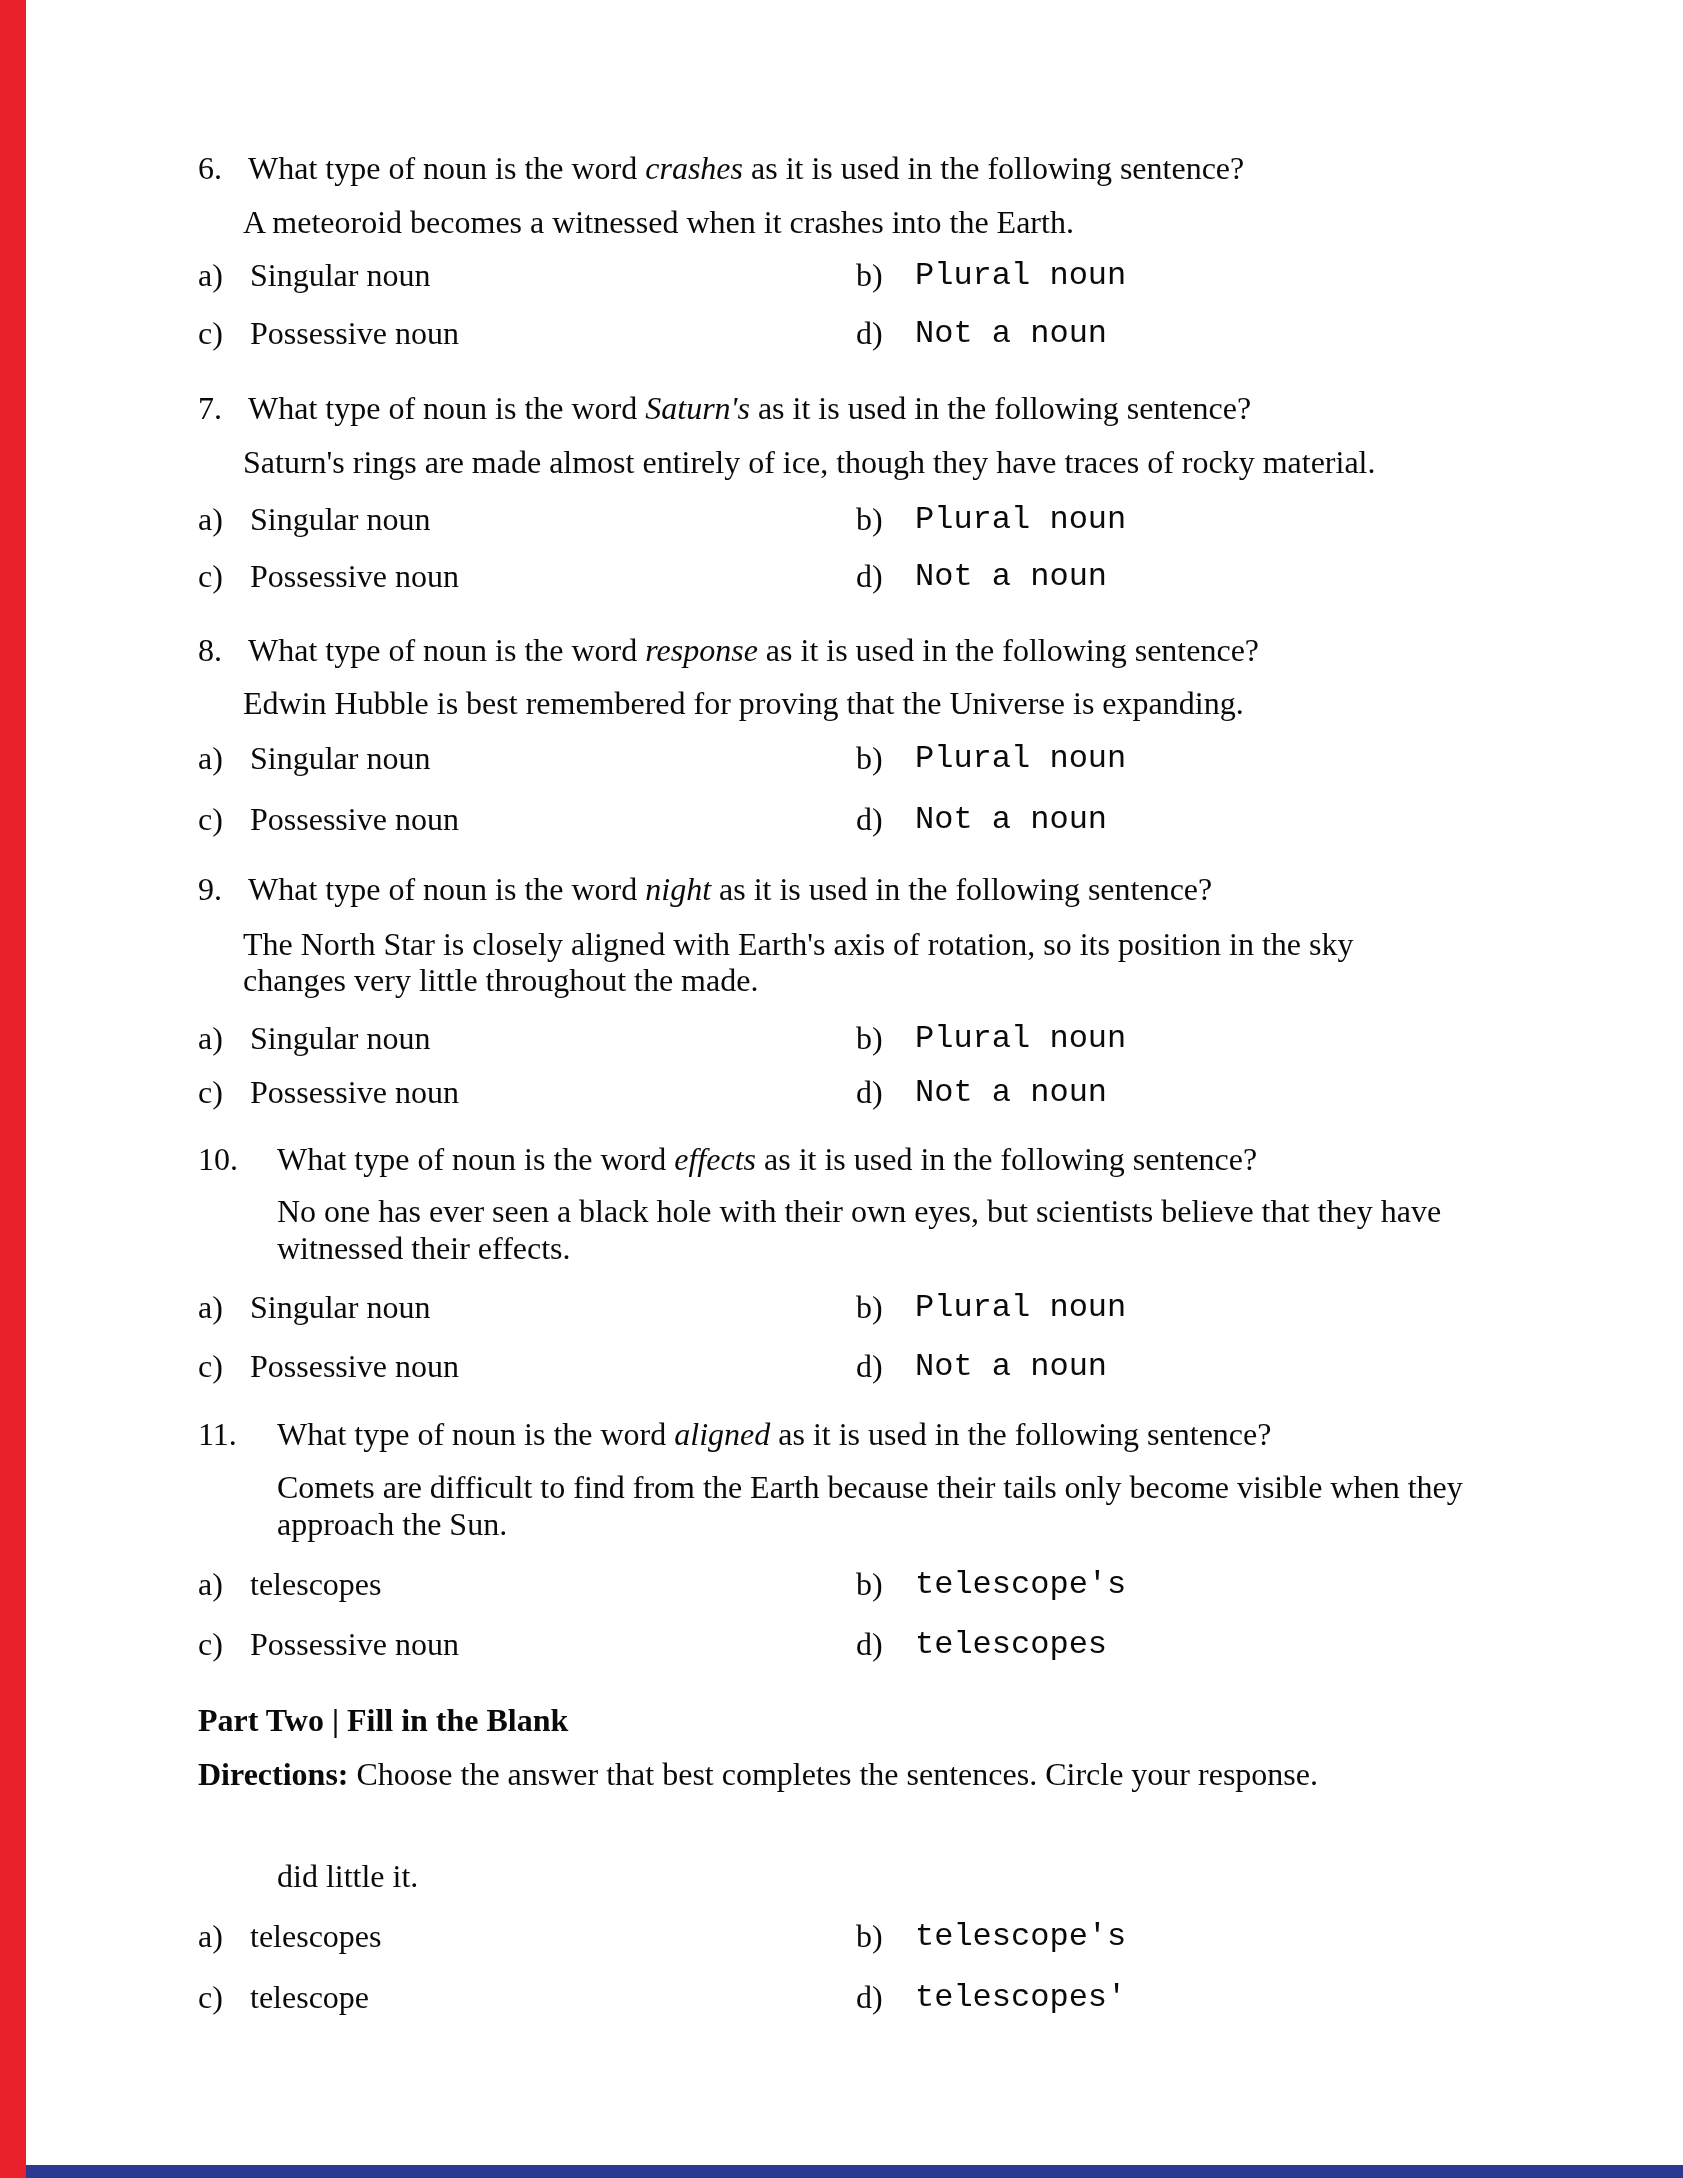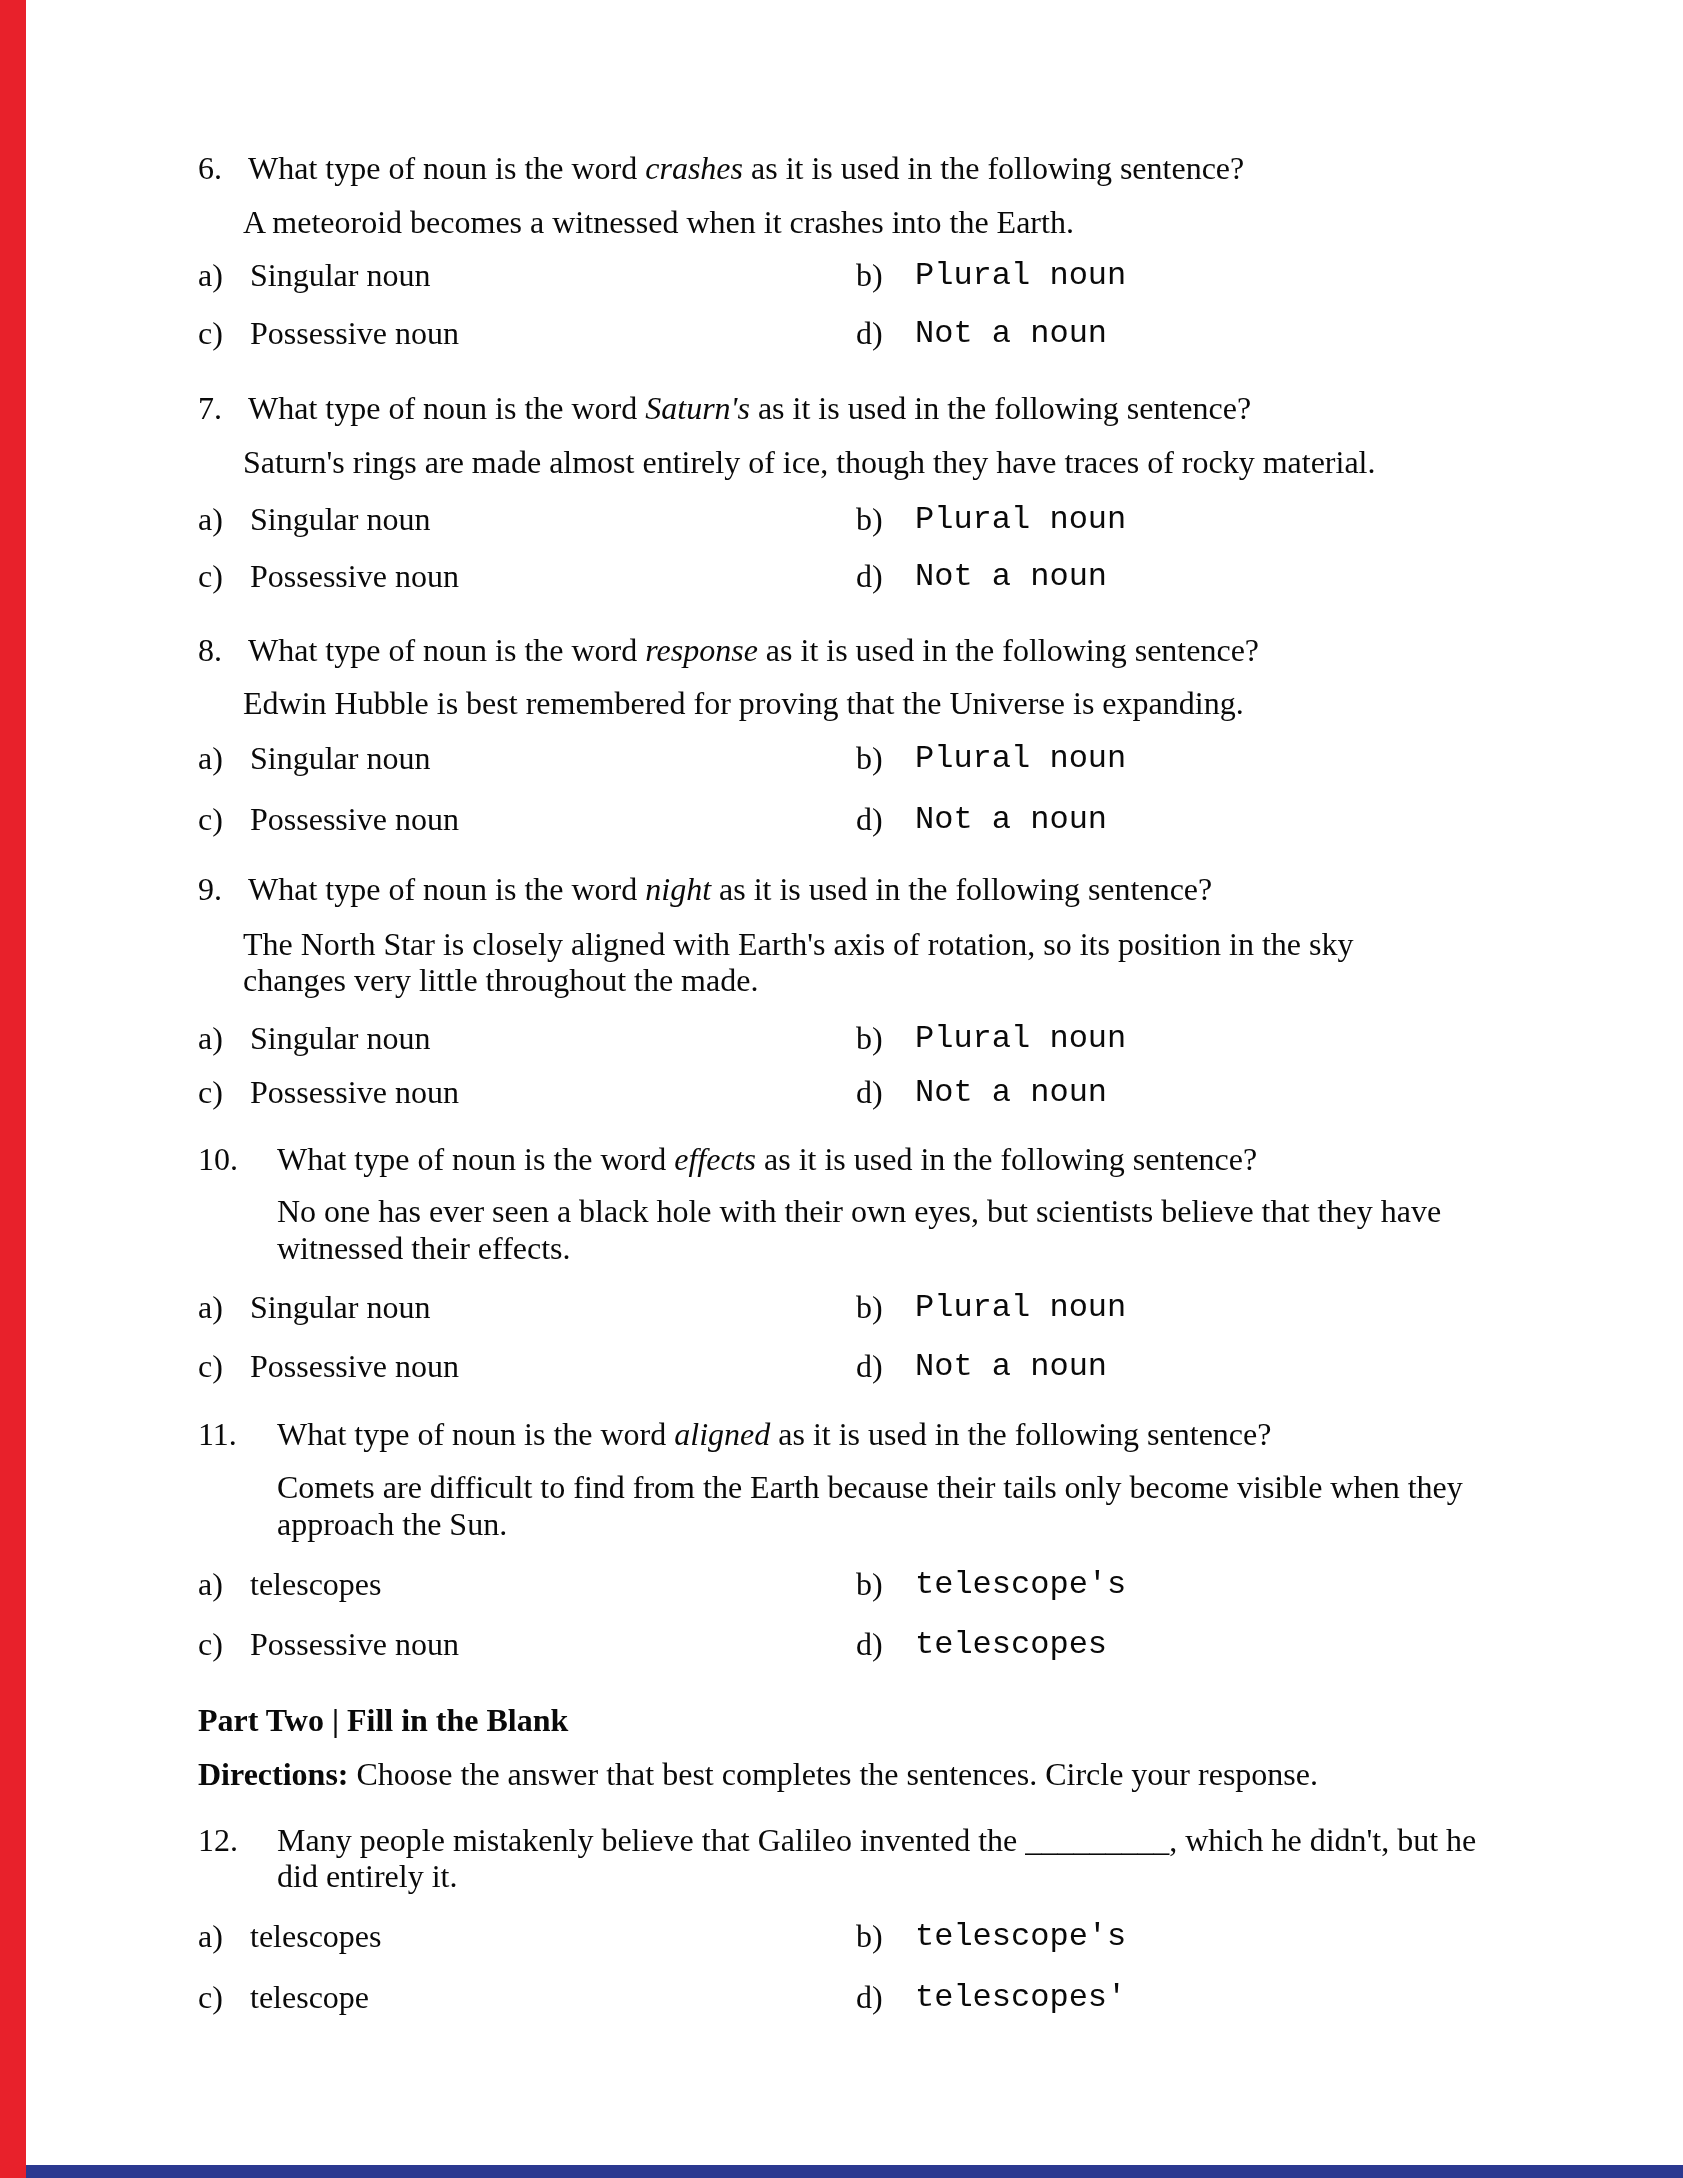--- a/index.html
+++ b/index.html
@@ -161,26 +161,22 @@
     <span class="c2t">telescopes</span>
   </div>
 
   <div class="line" style="top:1702px">
     <span class="hleft b">Part Two | Fill in the Blank</span>
   </div>
   <div class="line" style="top:1756px">
     <span class="hleft"><span class="b">Directions:</span><span> Choose the answer that best completes the sentences. Circle your response.</span></span>
   </div>
 
-  <div class="line" style="top:1822px">
-    <span class="num">12.</span>
-    <span class="qt2">Many people mistakenly believe that Galileo invented the _________, which he didn't, but he</span>
-  </div>
   <div class="line" style="top:1858px">
-    <span class="st2">did entirely it.</span>
+    <span class="st2">did little it.</span>
   </div>
   <div class="line" style="top:1918px">
     <span class="c1">a)</span>
     <span class="c1t">telescopes</span>
     <span class="c2">b)</span>
     <span class="c2t">telescope's</span>
   </div>
   <div class="line" style="top:1979px">
     <span class="c1">c)</span>
     <span class="c1t">telescope</span>

